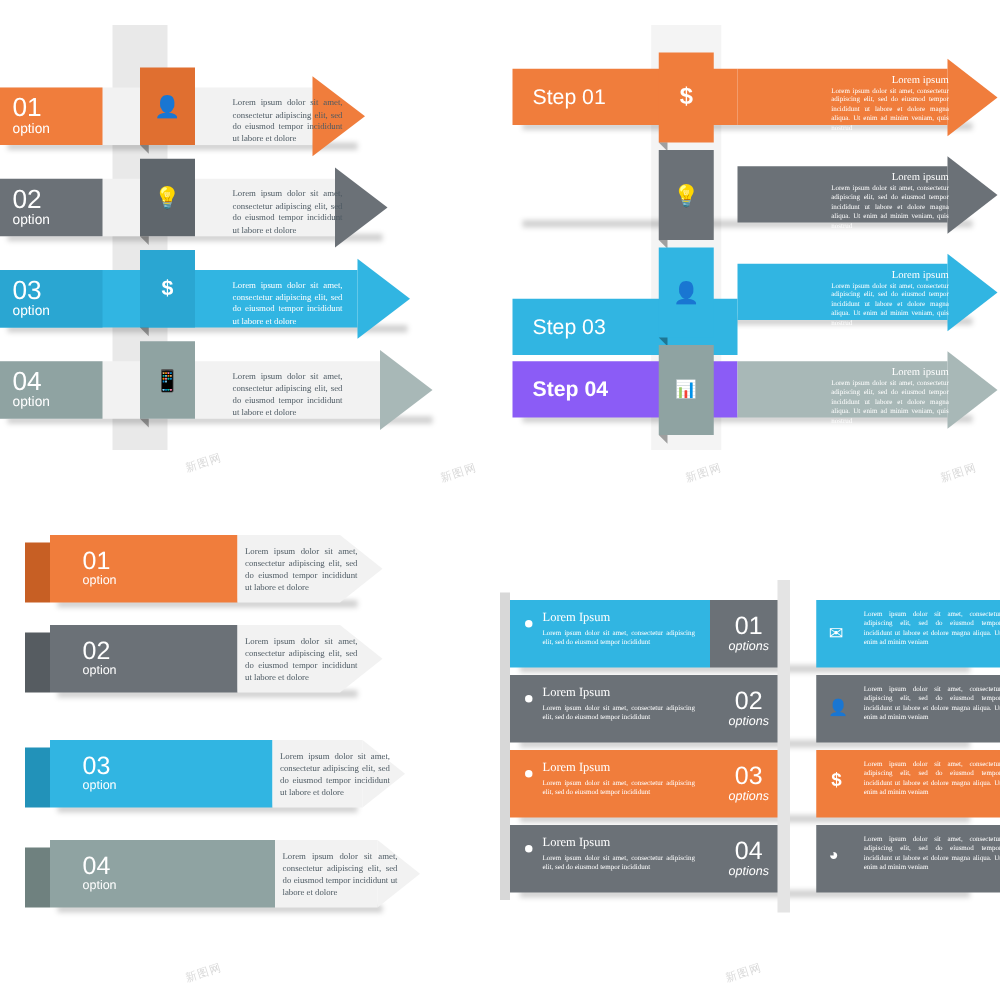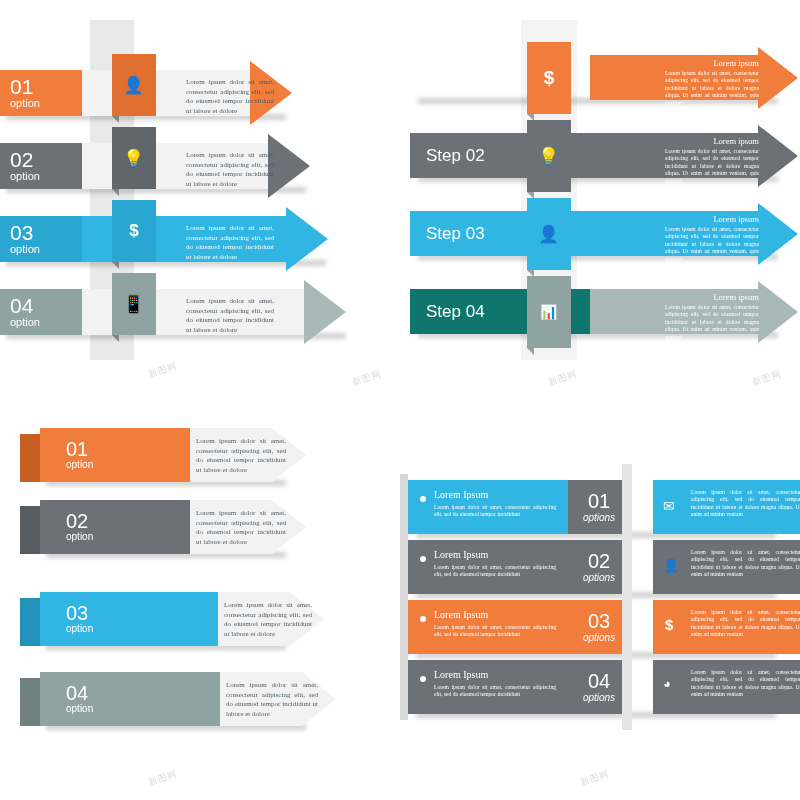--- a/index.html
+++ b/index.html
@@ -135,69 +135,69 @@
     <span class="fold"></span>
   </div>
 </div>
 
 <div class="panel" style="left:400px;top:20px;width:400px;height:340px;">
 
   <div class="vstrip" style="left:121px;top:0;height:340px;"></div>
 
   <div class="steprow" style="left:10px;top:35px;width:390px;">
     <div class="shadow" style="left:8px;top:43px;width:360px;height:6px;"></div>
+    <div class="steplabel" style="width:180px;background:#f07d3c;">
+      <span>Step 01</span>
+    </div>
     <div style="position:absolute;left:180px;top:0;width:168px;height:100%;background:#f07d3c;"></div>
     <div class="steptip" style="left:348px;border-left:40px solid #f07d3c;"></div>
     <div class="steptxt" style="left:255px;top:5px;width:94px;color:#ffffff;">
       <span class="steptitle">Lorem ipsum</span>
       <span>Lorem ipsum dolor sit amet, consectetur adipiscing elit, sed do eiusmod tempor incididunt ut labore et dolore magna aliqua. Ut enim ad minim veniam, quis nostrud</span>
     </div>
   </div>
   <div class="icontab" style="left:127px;top:22px;width:44px;height:72px;background:#f07d3c;">
     <span style="font-family:'Liberation Sans',sans-serif;font-weight:bold;font-size:19px;">$</span>
     <span class="fold"></span>
   </div>
 
   <div class="steprow" style="left:10px;top:113px;width:390px;">
     <div class="shadow" style="left:8px;top:43px;width:360px;height:6px;"></div>
-    <div class="steplabel" style="width:180px;background:#6b7177;">
-      <span>Step 02</span>
-    </div>
     <div style="position:absolute;left:180px;top:0;width:168px;height:100%;background:#6b7177;"></div>
     <div class="steptip" style="left:348px;border-left:40px solid #6b7177;"></div>
     <div class="steptxt" style="left:255px;top:5px;width:94px;color:#ffffff;">
       <span class="steptitle">Lorem ipsum</span>
       <span>Lorem ipsum dolor sit amet, consectetur adipiscing elit, sed do eiusmod tempor incididunt ut labore et dolore magna aliqua. Ut enim ad minim veniam, quis nostrud</span>
     </div>
   </div>
   <div class="icontab" style="left:127px;top:100px;width:44px;height:72px;background:#6b7177;">
     <span>💡</span>
     <span class="fold"></span>
   </div>
 
   <div class="steprow" style="left:10px;top:191px;width:390px;">
     <div class="shadow" style="left:8px;top:43px;width:360px;height:6px;"></div>
-    <div class="steplabel" style="width:180px;background:#31b5e2;">
+    <div class="steplabel" style="width:180px;background:#31b5e2;margin-top:28px;">
       <span>Step 03</span>
     </div>
     <div style="position:absolute;left:180px;top:0;width:168px;height:100%;background:#31b5e2;"></div>
     <div class="steptip" style="left:348px;border-left:40px solid #31b5e2;"></div>
     <div class="steptxt" style="left:255px;top:5px;width:94px;color:#ffffff;">
       <span class="steptitle">Lorem ipsum</span>
       <span>Lorem ipsum dolor sit amet, consectetur adipiscing elit, sed do eiusmod tempor incididunt ut labore et dolore magna aliqua. Ut enim ad minim veniam, quis nostrud</span>
     </div>
   </div>
   <div class="icontab" style="left:127px;top:178px;width:44px;height:72px;background:#31b5e2;">
     <span>👤</span>
     <span class="fold"></span>
   </div>
 
   <div class="steprow" style="left:10px;top:269px;width:390px;">
     <div class="shadow" style="left:8px;top:43px;width:360px;height:6px;"></div>
-    <div class="steplabel" style="width:180px;background:#0f766e;">
+    <div class="steplabel" style="width:180px;background:#8b5cf6;font-weight:bold;">
       <span>Step 04</span>
     </div>
     <div style="position:absolute;left:180px;top:0;width:168px;height:100%;background:#a8b8b7;"></div>
     <div class="steptip" style="left:348px;border-left:40px solid #a8b8b7;"></div>
     <div class="steptxt" style="left:255px;top:5px;width:94px;color:#ffffff;">
       <span class="steptitle">Lorem ipsum</span>
       <span>Lorem ipsum dolor sit amet, consectetur adipiscing elit, sed do eiusmod tempor incididunt ut labore et dolore magna aliqua. Ut enim ad minim veniam, quis nostrud</span>
     </div>
   </div>
   <div class="icontab" style="left:127px;top:256px;width:44px;height:72px;background:#8fa3a2;">

